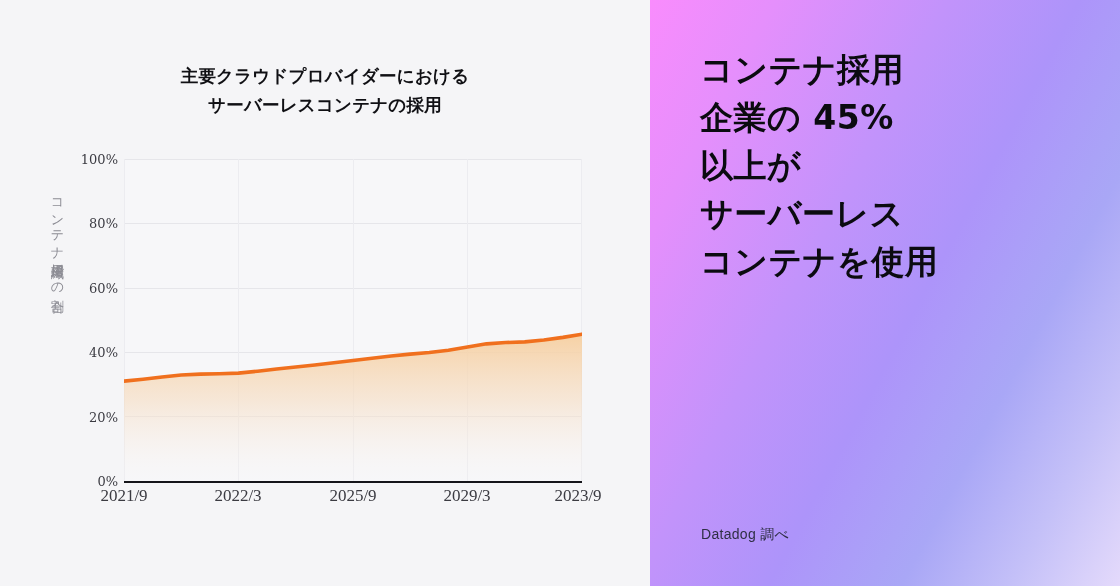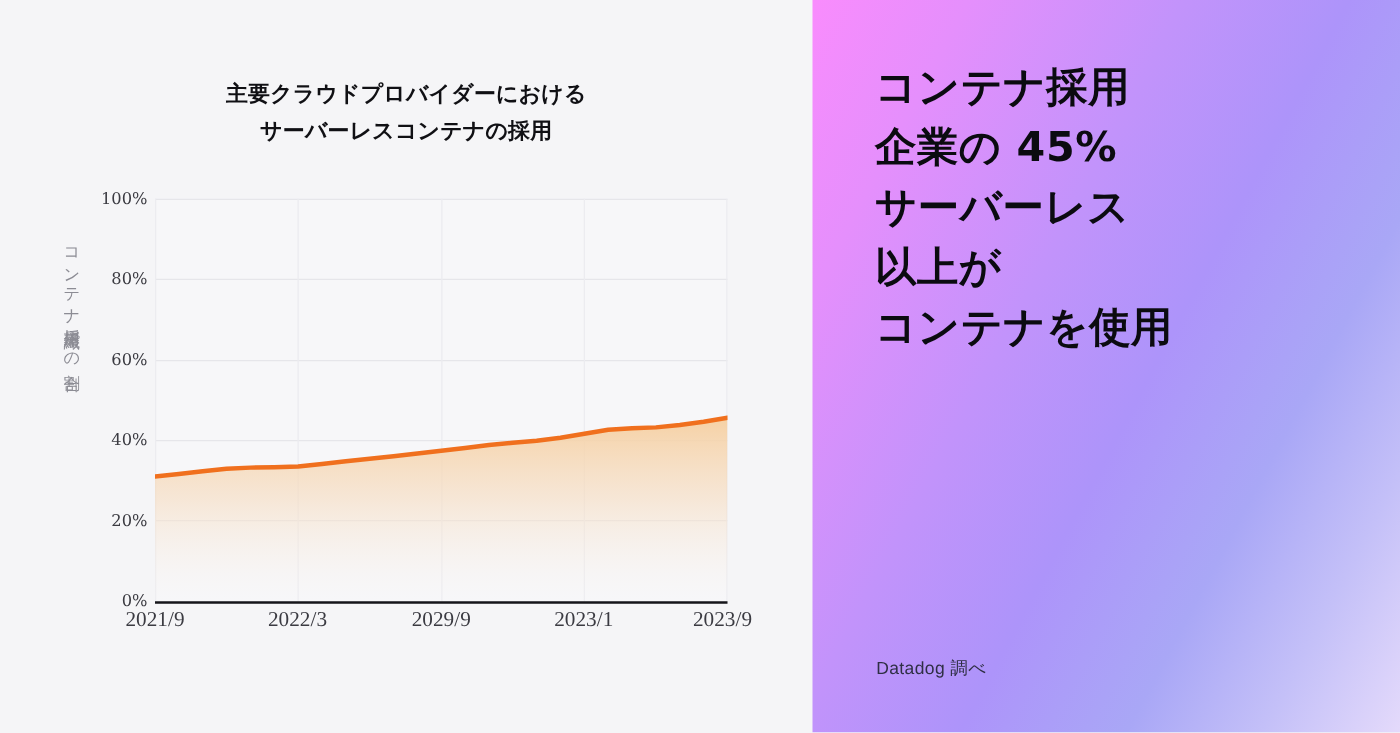--- a/index.html
+++ b/index.html
@@ -182,31 +182,31 @@
           </defs>
           <path id="area-path" fill="url(#areaFill)" stroke="none" d="M 0.00 222.18 L 19.08 220.25 L 38.17 217.99 L 57.25 216.06 L 76.33 215.10 L 95.42 214.77 L 114.50 214.13 L 133.58 212.20 L 152.67 209.94 L 171.75 208.01 L 190.83 206.08 L 209.92 203.83 L 229.00 201.57 L 248.08 199.32 L 267.17 197.06 L 286.25 195.13 L 305.33 193.52 L 324.42 191.27 L 343.50 188.05 L 362.58 184.83 L 381.67 183.54 L 400.75 182.90 L 419.83 180.96 L 438.92 178.39 L 458.00 175.17 L 458 322 L 0 322 Z"></path>
           <path id="line-path" fill="none" stroke="#f0701e" stroke-width="3.6" stroke-linejoin="round" stroke-linecap="round" d="M 0.00 222.18 L 19.08 220.25 L 38.17 217.99 L 57.25 216.06 L 76.33 215.10 L 95.42 214.77 L 114.50 214.13 L 133.58 212.20 L 152.67 209.94 L 171.75 208.01 L 190.83 206.08 L 209.92 203.83 L 229.00 201.57 L 248.08 199.32 L 267.17 197.06 L 286.25 195.13 L 305.33 193.52 L 324.42 191.27 L 343.50 188.05 L 362.58 184.83 L 381.67 183.54 L 400.75 182.90 L 419.83 180.96 L 438.92 178.39 L 458.00 175.17"></path>
         </svg>
       </div>
 
       <div class="axis-x-line"></div>
 
       <div class="xtick" style="left:124px">2021/9</div>
       <div class="xtick" style="left:238px">2022/3</div>
-      <div class="xtick" style="left:353px">2029/9</div>
-      <div class="xtick" style="left:467px">2023/1</div>
+      <div class="xtick" style="left:353px">2025/9</div>
+      <div class="xtick" style="left:467px">2029/3</div>
       <div class="xtick" style="left:578px">2023/9</div>
 
     </div>
   </section>
 
   <section class="gradient-panel">
     <div class="headline">
       <span>コンテナ採用</span>
       <span>企業の 45%</span>
+      <span>以上が</span>
       <span>サーバーレス</span>
-      <span>以上が</span>
       <span>コンテナを使用</span>
     </div>
     <div class="source-note">Datadog 調べ</div>
   </section>
 
 </div>
 
 </body></html>

